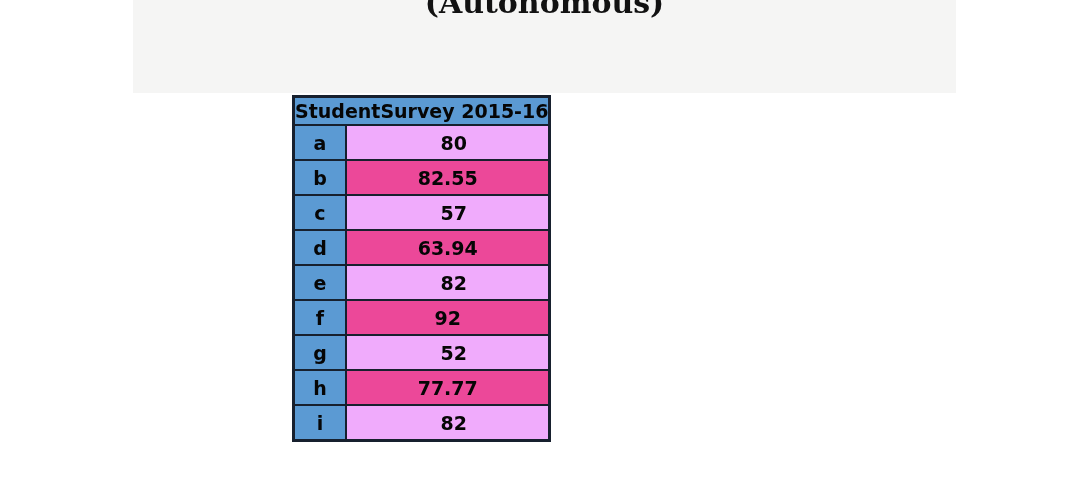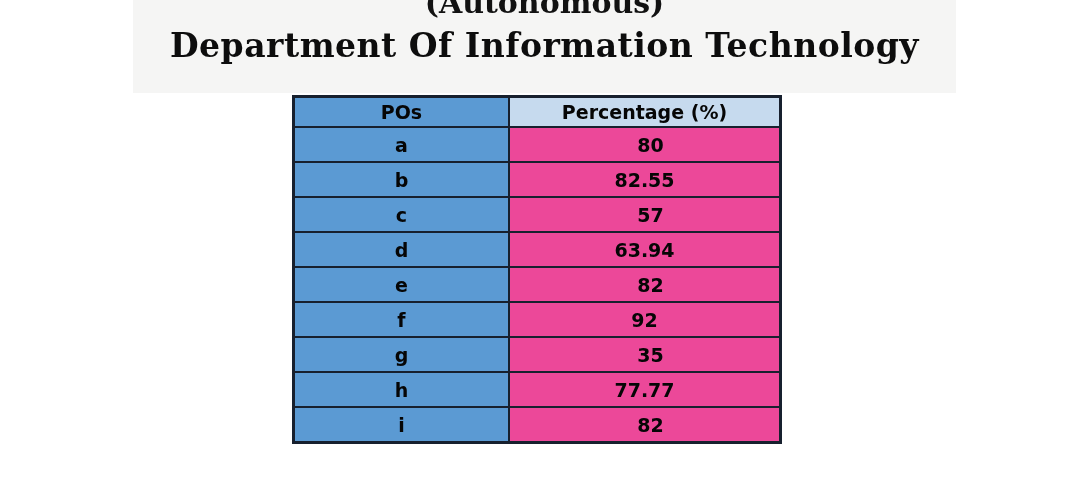--- a/index.html
+++ b/index.html
@@ -60,37 +60,35 @@
   }
   .r-head th { height: 28px; font-size: 19px; }
   .c-po  { background: #5b9ad3; width: 213px; }
   .c-pct { background: #c6daee; width: 269px; }
   .r-data td {
     height: 33px;
     font-size: 19px;
     padding-bottom: 4px;
   }
   .r-data .po { background: #5b9ad3; }
-  .r-data .pct.light { background: #ec4899; padding-left: 12px; }
+  .r-data .pct.light { background: #f0abfc; padding-left: 12px; }
   .r-data .pct.dark  { background: #ec4899; }
 </style>
 </head>
 <body>
 
 <div class="band">
   <div class="subtitle">(Autonomous)</div>
-  <div class="title">Department Of Information Technology</div>
 </div>
 
 <div class="table-wrap">
   <table class="survey">
     <tbody>
-    <tr class="r-head">
-      <th class="c-po">POs</th>
-      <th class="c-pct">Percentage (%)</th>
+        <tr>
+      <td colspan="2" class="t-title">StudentSurvey 2015-16</td>
     </tr>
     <tr class="r-data">
       <td class="po">a</td>
       <td class="pct light">80</td>
     </tr>
     <tr class="r-data">
       <td class="po">b</td>
       <td class="pct dark">82.55</td>
     </tr>
     <tr class="r-data">
@@ -104,21 +102,21 @@
     <tr class="r-data">
       <td class="po">e</td>
       <td class="pct light">82</td>
     </tr>
     <tr class="r-data">
       <td class="po">f</td>
       <td class="pct dark">92</td>
     </tr>
     <tr class="r-data">
       <td class="po">g</td>
-      <td class="pct light">35</td>
+      <td class="pct light">52</td>
     </tr>
     <tr class="r-data">
       <td class="po">h</td>
       <td class="pct dark">77.77</td>
     </tr>
     <tr class="r-data">
       <td class="po">i</td>
       <td class="pct light">82</td>
     </tr>
   </tbody>

